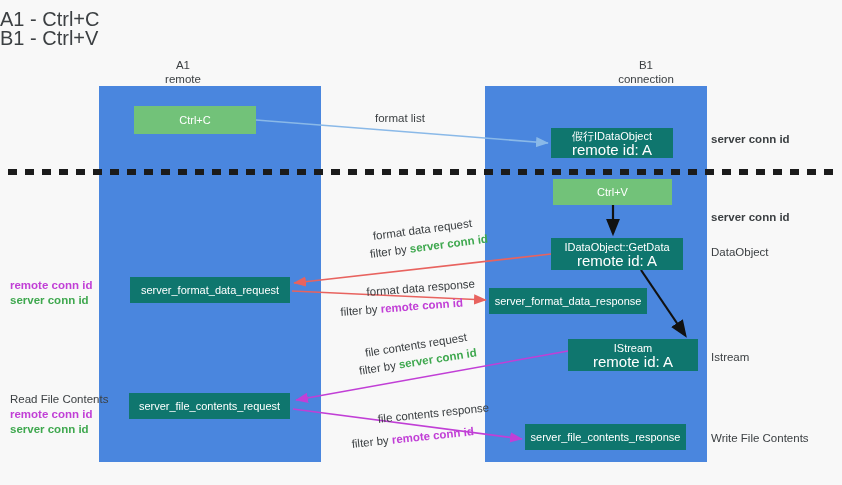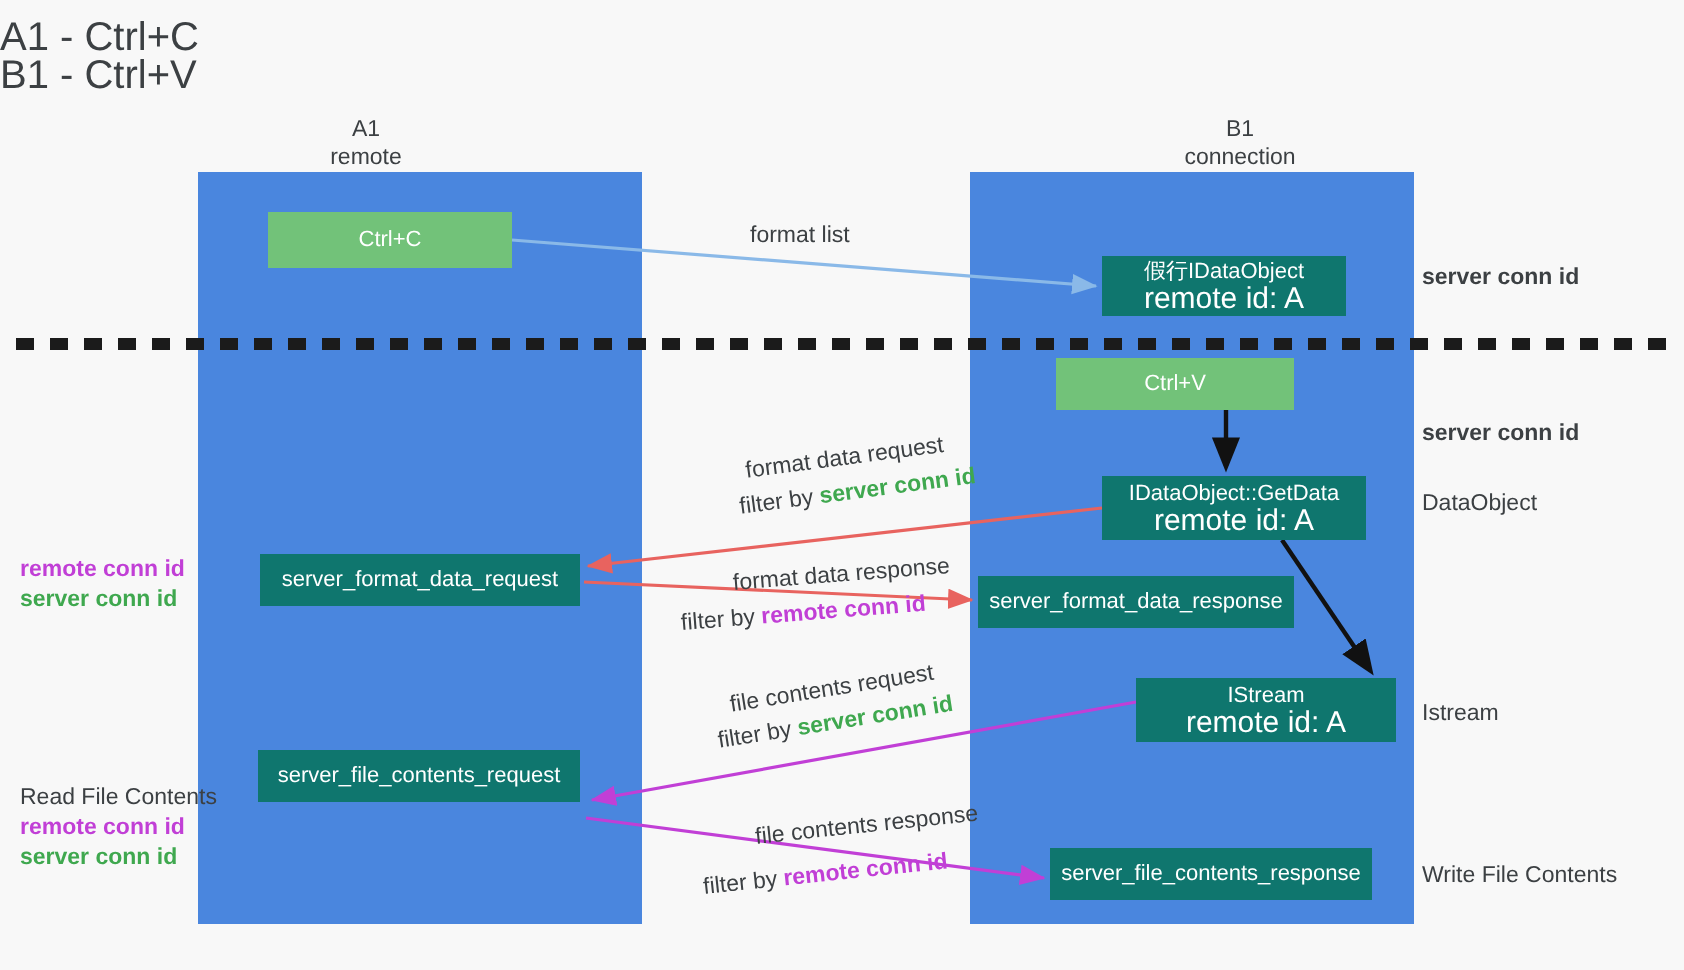--- a/index.html
+++ b/index.html
@@ -62,21 +62,21 @@
 
   <div class="title">
     <div>A1 - Ctrl+C</div>
     <div>B1 - Ctrl+V</div>
   </div>
 
   <div class="lane-head" style="left:108px;top:58px;width:150px;">
     <div>A1</div>
     <div>remote</div>
   </div>
-  <div class="lane-head" style="left:545px;top:58px;width:150px;">
+  <div class="lane-head" style="left:571px;top:58px;width:150px;">
     <div>B1</div>
     <div>connection</div>
   </div>
 
   <div class="lane" style="left:99px;top:86px;width:222px;height:376px;"></div>
   <div class="lane" style="left:485px;top:86px;width:222px;height:376px;"></div>
 
   <svg class="wires" viewBox="0 0 842 485">
     <defs>
       <marker id="ah-blue" markerWidth="9" markerHeight="9" refX="7.5" refY="3.2" orient="auto">
@@ -112,21 +112,21 @@
 
   <div class="node green" style="left:134px;top:106px;width:122px;height:28px;">
     <span>Ctrl+C</span>
   </div>
 
   <div class="node orange" style="left:551px;top:128px;width:122px;height:30px;">
     <span>假行IDataObject</span>
     <span class="l2">remote id: A</span>
   </div>
 
-  <div class="node green" style="left:528px;top:179px;width:119px;height:26px;">
+  <div class="node green" style="left:553px;top:179px;width:119px;height:26px;">
     <span>Ctrl+V</span>
   </div>
 
   <div class="node orange" style="left:551px;top:238px;width:132px;height:32px;">
     <span>IDataObject::GetData</span>
     <span class="l2">remote id: A</span>
   </div>
 
   <div class="node orange" style="left:130px;top:277px;width:160px;height:26px;">
     <span>server_format_data_request</span>
@@ -134,21 +134,21 @@
 
   <div class="node orange" style="left:489px;top:288px;width:158px;height:26px;">
     <span>server_format_data_response</span>
   </div>
 
   <div class="node orange" style="left:568px;top:339px;width:130px;height:32px;">
     <span>IStream</span>
     <span class="l2">remote id: A</span>
   </div>
 
-  <div class="node orange" style="left:129px;top:375px;width:161px;height:26px;">
+  <div class="node orange" style="left:129px;top:393px;width:161px;height:26px;">
     <span>server_file_contents_request</span>
   </div>
 
   <div class="node orange" style="left:525px;top:424px;width:161px;height:26px;">
     <span>server_file_contents_response</span>
   </div>
 
   <div class="lbl" style="left:375px;top:111px;">format list</div>
 
   <div class="lbl rot-a" style="left:372px;top:229px;">format data request</div>

